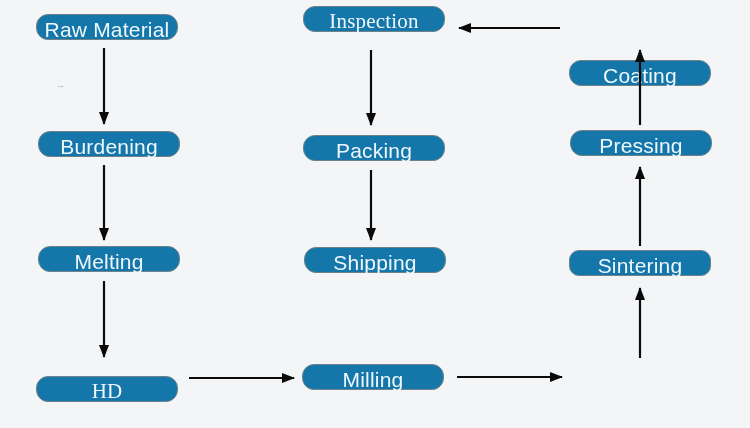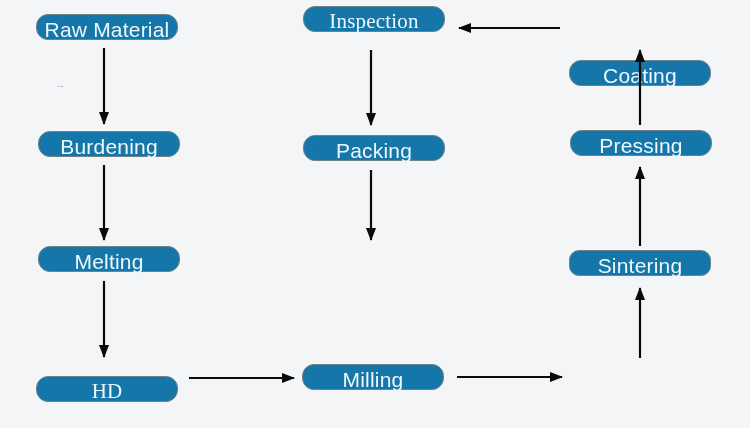--- a/index.html
+++ b/index.html
@@ -56,20 +56,21 @@
 
 <div class="canvas">
 
   <div class="node" style="left:36px;  top:14px;">Raw Material</div>
   <div class="node" style="left:38px;  top:246px;">Melting</div>
   <div class="node" style="left:38px;  top:131px;">Burdening</div>
   <div class="node" style="left:36px;  top:376px;font-family:Liberation Serif, serif;">HD</div>
 
   <div class="node" style="left:303px; top:6px;font-family:Liberation Serif, serif;">Inspection</div>
   <div class="node" style="left:303px; top:135px;">Packing</div>
+  <div class="node" style="left:304px; top:247px;">Shipping</div>
   <div class="node" style="left:302px; top:364px;">Milling</div>
 
   <div class="node" style="left:569px; top:13px;margin-top:47px;">Coating</div>
   <div class="node" style="left:570px; top:130px;">Pressing</div>
   <div class="node" style="left:569px; top:250px;border-radius:10px;">Sintering</div>
 
   <span class="stray">→</span>
 
   <svg class="arrows" viewBox="0 0 750 428">
     <defs>

